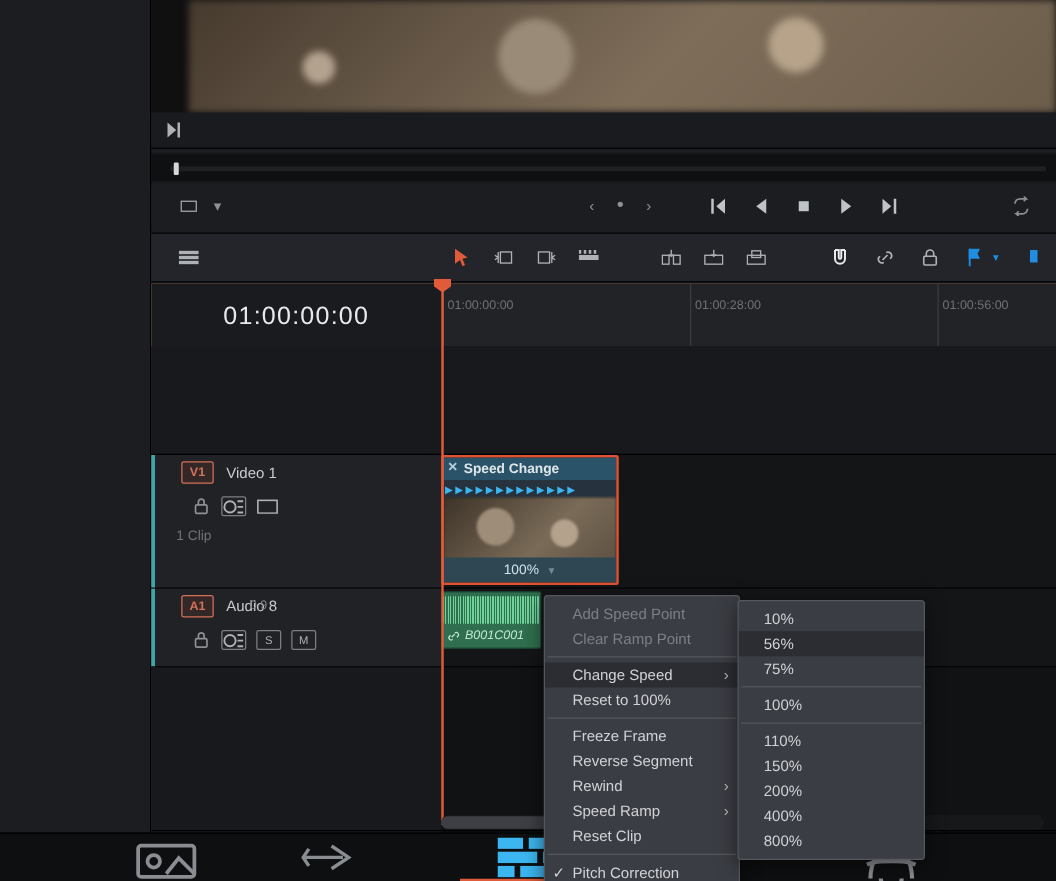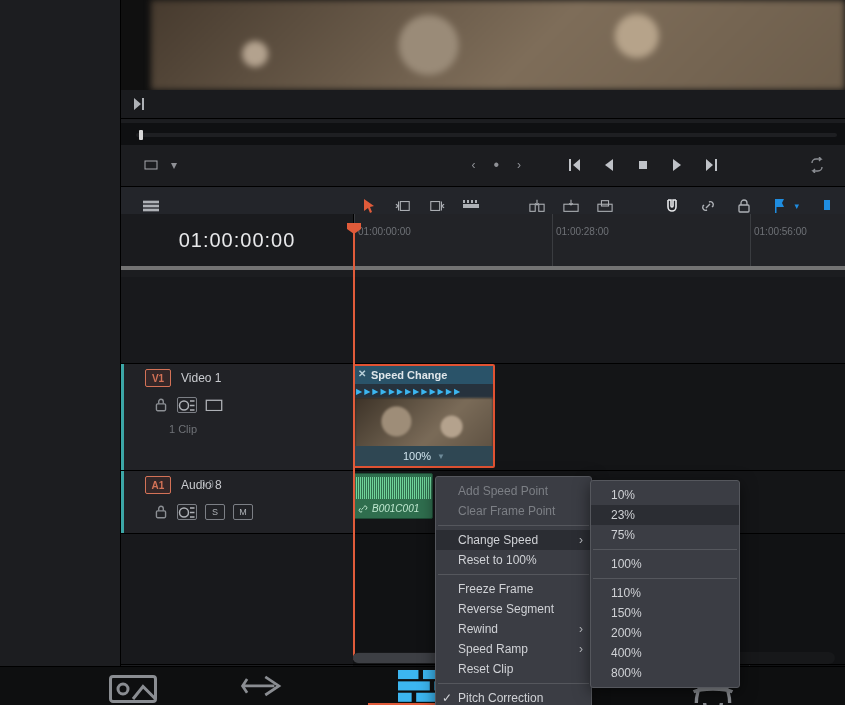--- a/index.html
+++ b/index.html
@@ -56,41 +56,41 @@
 
   
   .toolbar{position:absolute;left:121px;top:186px;right:0;height:38px;background:var(--bg2);border-top:1px solid #000;border-bottom:1px solid #000;display:flex;align-items:center;color:#aeb1b6}
   .toolbar .tb-left{margin-left:22px;display:flex;gap:16px;align-items:center}
   .toolbar .tb-mid{position:absolute;left:240px;display:flex;gap:18px;align-items:center}
   .toolbar .tb-right{position:absolute;right:10px;display:flex;gap:20px;align-items:center}
   .arrow-sel{color:#e05b3a}
   .magnet{color:#e8e9eb}
 
   
-  .tc-row{position:absolute;left:121px;top:214px;right:0;height:52px;background:#fdba74;border-bottom:4px solid #737373;display:flex}
+  .tc-row{position:absolute;left:121px;top:227px;right:0;height:52px;background:#fdba74;border-bottom:4px solid #737373;display:flex}
   .tc-box{width:232px;height:100%;display:flex;align-items:center;justify-content:center;border-right:1px solid #000;background:#1a1b1e;font-size:20px;color:#e8e9eb;letter-spacing:1px;font-weight:500}
   .ruler{flex:1;position:relative;background:#222327}
   .ruler .tick{position:absolute;top:12px;color:#6e7176;font-size:10px}
   .ruler .tick-line{position:absolute;top:0;width:1px;height:100%;background:#3a3c40}
   .playhead{position:absolute;top:0;bottom:0;width:2px;background:var(--orange)}
   .playhead:before{content:"";position:absolute;top:-2px;left:-6px;width:14px;height:11px;background:var(--orange);clip-path:polygon(0 0,100% 0,100% 55%,50% 100%,0 55%)}
 
   
   .timeline{position:absolute;left:121px;top:277px;right:0;bottom:38px;background:#a21caf}
   .head-col{position:absolute;left:0;top:0;width:232px;bottom:0;background:var(--bg1);border-right:1px solid #000}
   .tracks{position:absolute;left:232px;top:0;right:0;bottom:0;background:#111214}
   .track-row{position:relative;border-bottom:1px solid #000}
   .track-v-gap{height:86px;background:#18191c}
   .track-v{height:106px}
   .track-a{height:62px}
   .trk-color{width:3px;height:100%;position:absolute;left:0;top:0}
   .v-badge,.a-badge{display:inline-flex;align-items:center;justify-content:center;width:24px;height:16px;border:1px solid #d47257;border-radius:2px;background:rgba(224,91,58,0.1);color:#d47257;font-size:10px;font-weight:600}
   .hdr-top{position:absolute;left:0;top:0;height:28px;display:flex;align-items:center;padding-left:24px;gap:10px}
   .hdr-bot{position:absolute;left:0;top:28px;height:26px;display:flex;align-items:center;padding-left:32px;gap:8px;color:#8c8f94}
-  .hdr-third{position:absolute;left:0;top:54px;height:22px;display:flex;align-items:center;padding-left:48px;color:#6f7277;font-size:11px}
+  .hdr-third{position:absolute;left:0;top:54px;height:22px;display:flex;align-items:center;padding-left:20px;color:#6f7277;font-size:11px}
   .sq-btn{width:18px;height:14px;border:1px solid #7c7f85;border-radius:2px;display:inline-flex;align-items:center;justify-content:center;color:#aeb1b6;font-size:9px}
   .track-name{color:#c9cbcf;font-size:12px}
   .right-meter{position:absolute;right:8px;top:8px;color:#7e8186;font-size:10px}
 
   
   .clip{position:absolute;border:2px solid #e05232;border-radius:2px;box-sizing:border-box;background:#232426;overflow:hidden}
   .clip-title{position:absolute;left:0;right:0;top:0;height:18px;background:#2a5369;color:#dfe6ea;font-size:11px;display:flex;align-items:center;padding-left:16px;font-weight:600}
   .clip-title .x{position:absolute;left:3px;top:2px;color:#b9d0da;font-size:10px}
   .speed-arrows{position:absolute;left:0;right:0;top:18px;height:14px;display:flex;align-items:center;background:#26323d}
   .speed-arrows span{color:#3cb6f0;font-size:8px;margin:0 1px}
@@ -463,21 +463,21 @@
           <path d="M3 14c0-5 3-10 6-12 3 2 6 7 6 12M6 14a3 3 0 0 0 6 0M2 10c2-1 4-1 7-1s5 0 7 1"></path>
         </svg>
       </span>
   </div>
 
   <div class="menu" id="ctx" style="left:435px;top:476px">
       <div class="mi disabled">
         <span>Add Speed Point</span>
       </div>
       <div class="mi disabled">
-        <span>Clear Frame Point</span>
+        <span>Clear Ramp Point</span>
       </div>
       <div class="sep"></div>
       <div class="mi hi">
         <span>Change Speed</span>
         <span class="sub">›</span>
       </div>
       <div class="mi">
         <span>Reset to 100%</span>
       </div>
       <div class="sep"></div>
@@ -499,21 +499,21 @@
         <span>Reset Clip</span>
       </div>
       <div class="sep"></div>
       <div class="mi">
         <span class="check">✓</span>
         <span>Pitch Correction</span>
       </div>
     </div>
   <div class="menu submenu" id="sub" style="left:590px;top:480px">
       <div class="mi">10%</div>
-      <div class="mi hi">23%</div>
+      <div class="mi hi">56%</div>
       <div class="mi">75%</div>
       <div class="sep"></div>
       <div class="mi">100%</div>
       <div class="sep"></div>
       <div class="mi">110%</div>
       <div class="mi">150%</div>
       <div class="mi">200%</div>
       <div class="mi">400%</div>
       <div class="mi">800%</div>
     </div>

